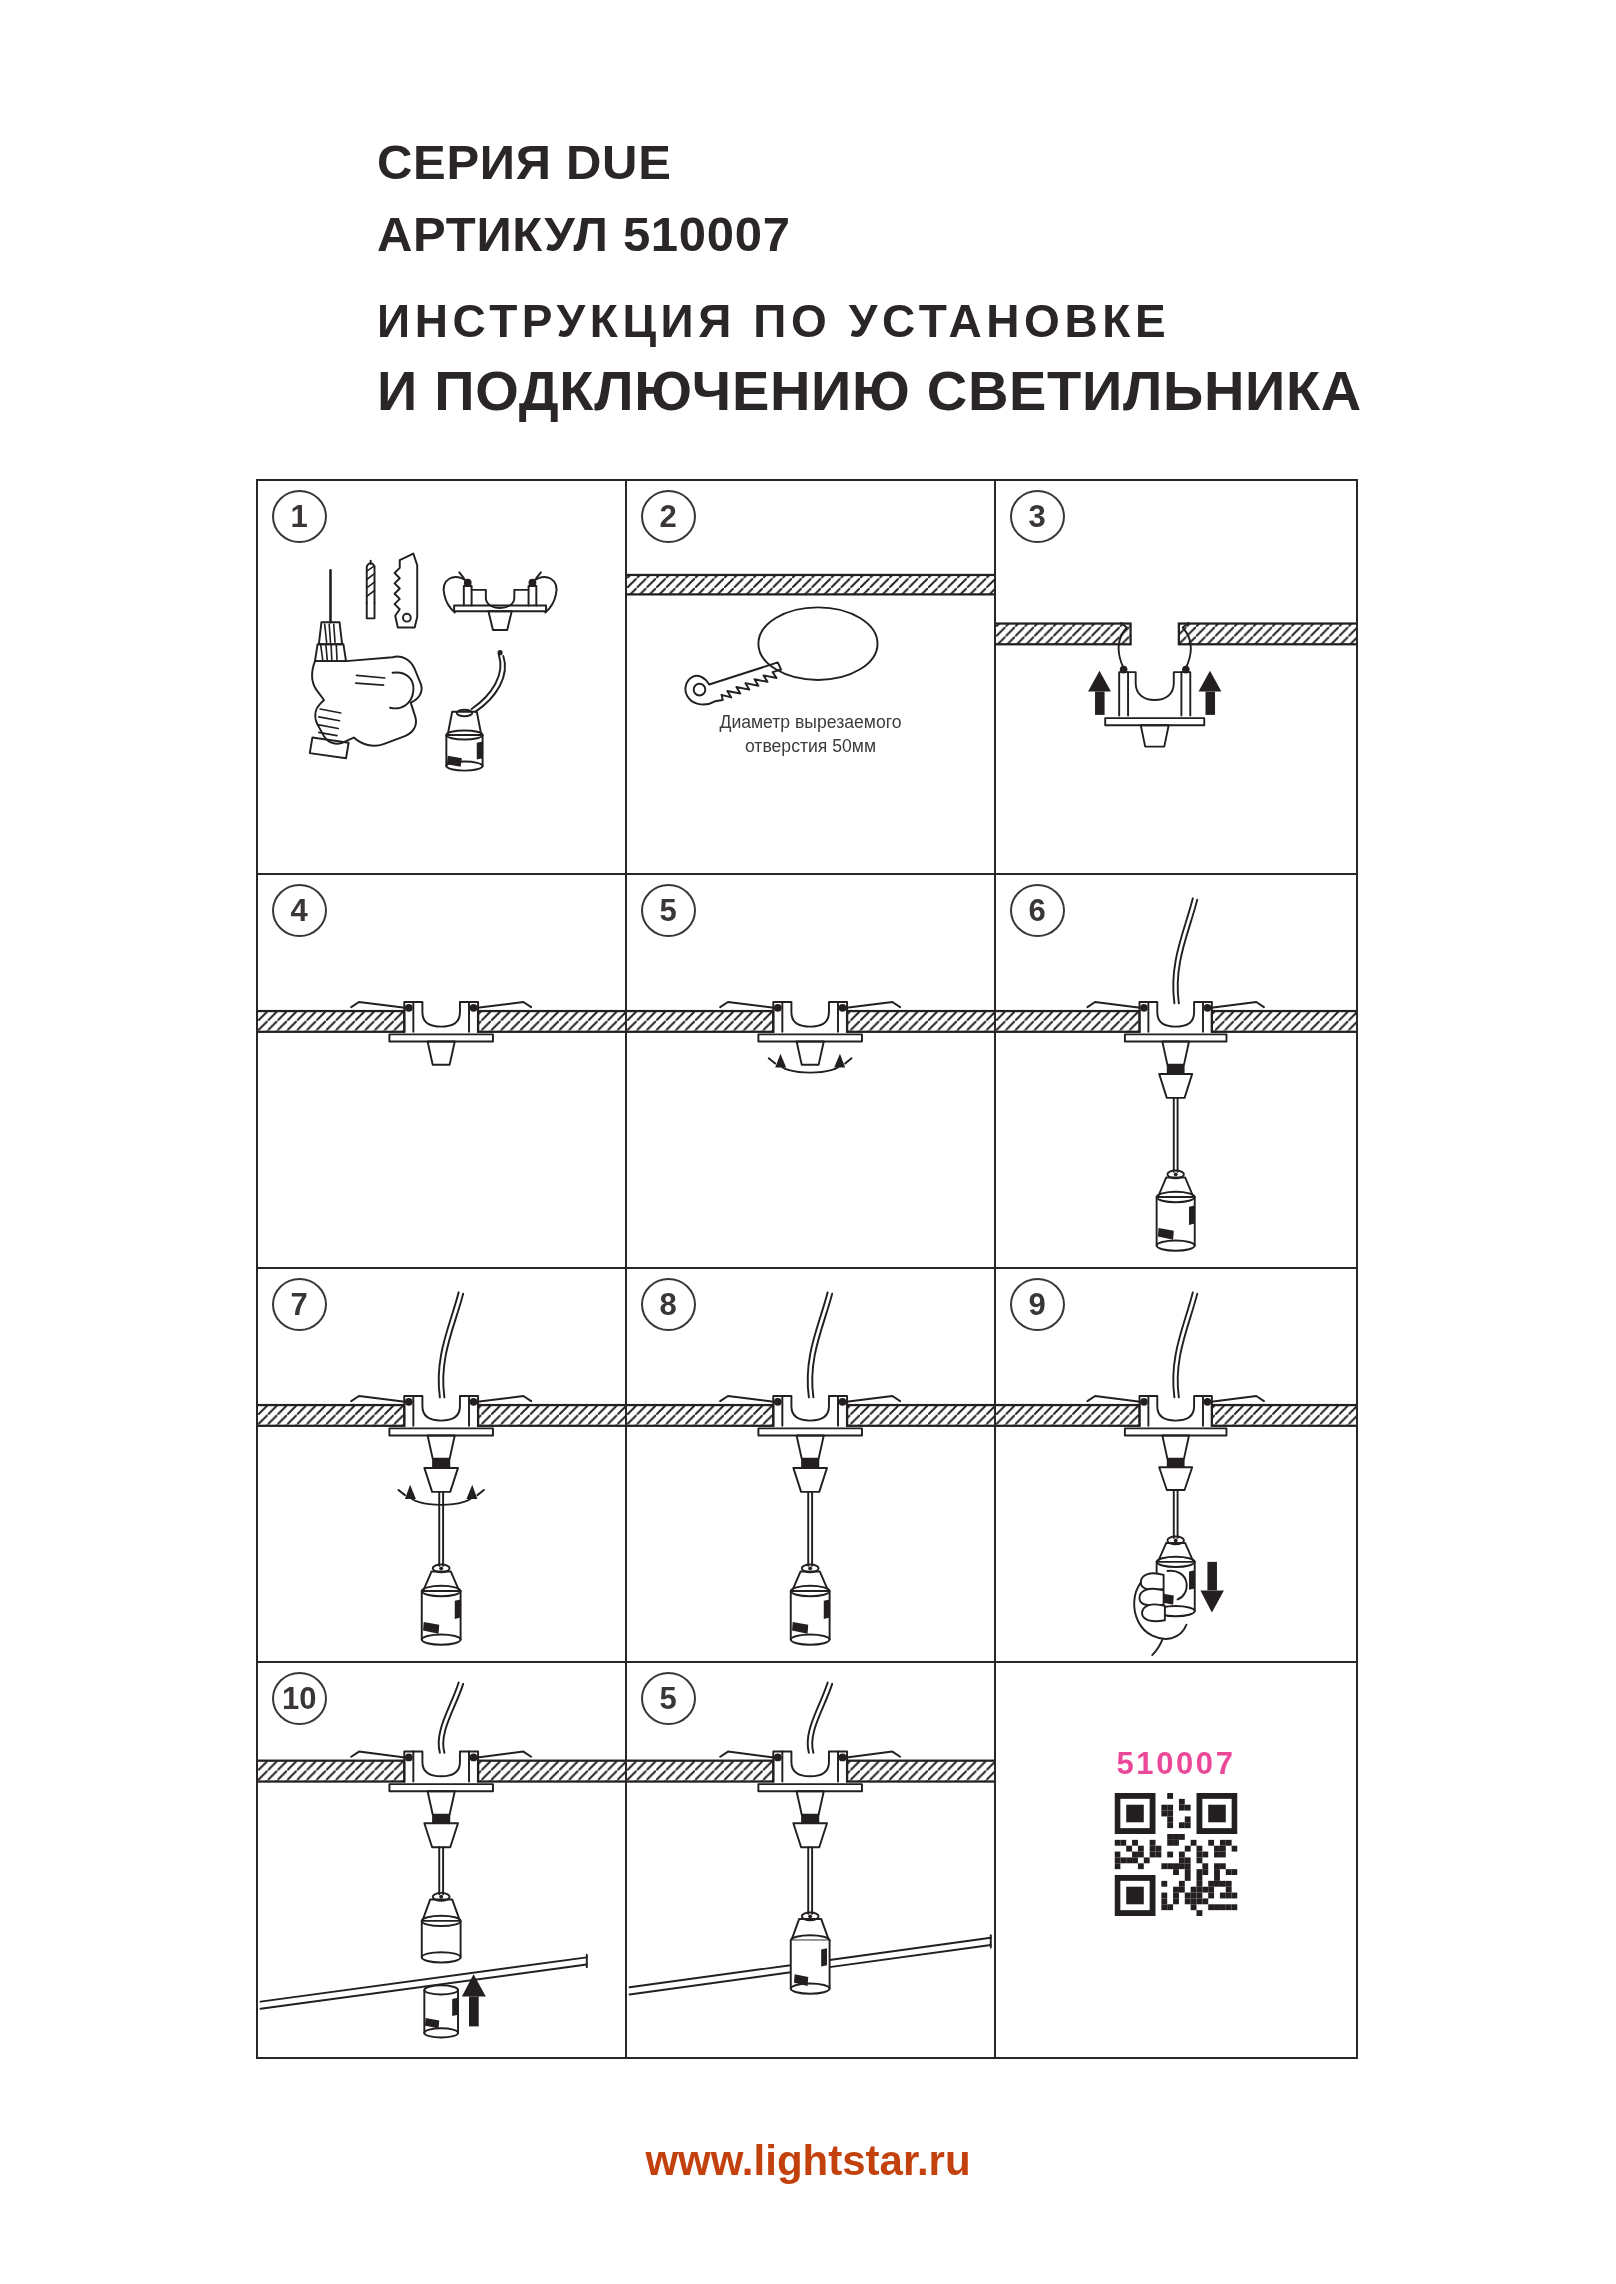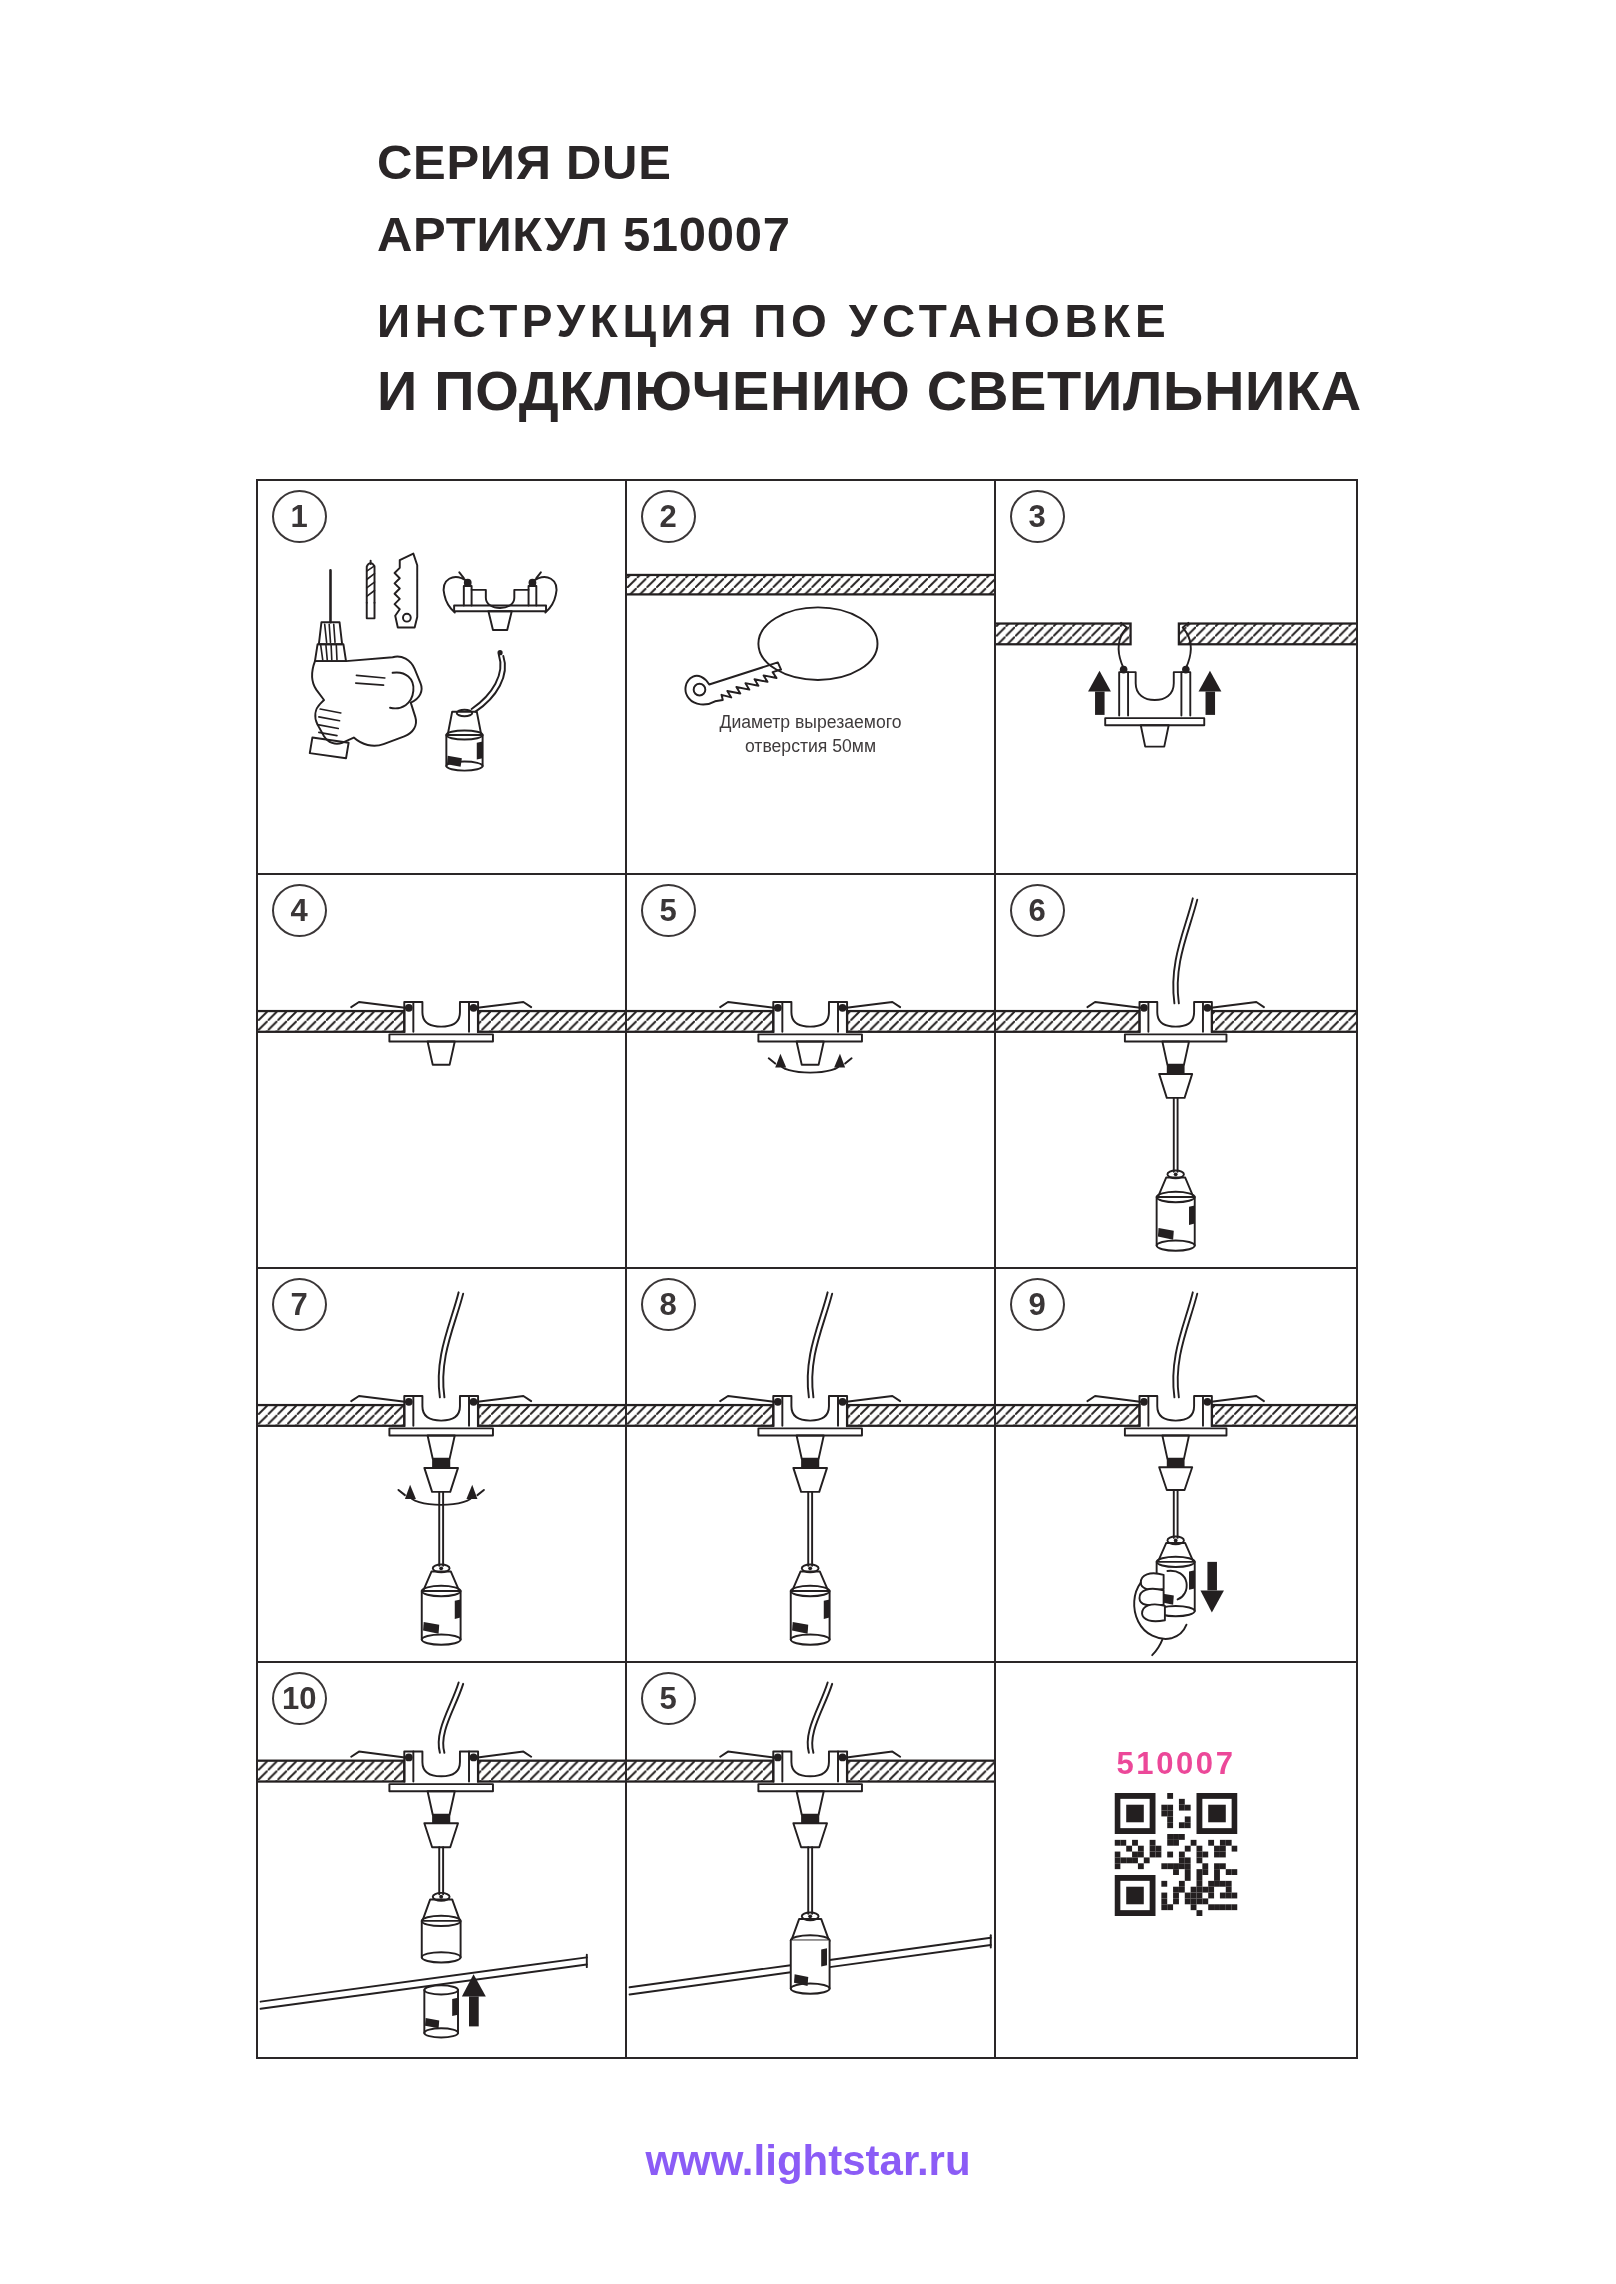--- a/index.html
+++ b/index.html
@@ -36,21 +36,21 @@
   .fl{fill:#231f20;stroke:none;}
   .whl{stroke:#231f20;stroke-width:3;fill:#ffffff;stroke-linejoin:round;}
   .hatchrect{fill:url(#hatch);stroke:#231f20;stroke-width:3.5;}
   .cap{position:absolute;left:0;right:0;top:229px;text-align:center;font-size:17.6px;
        line-height:24px;color:#3f3b3c;z-index:2;}
   .qr-article{position:absolute;left:0;right:0;top:83px;text-align:center;font-size:31px;
               font-weight:bold;letter-spacing:2.6px;color:#ec4899;}
   .qrbox{position:absolute;left:50%;top:130px;transform:translateX(-50%);}
   
   .footer{position:absolute;left:0;width:100%;top:2137px;text-align:center;
-          font-weight:bold;font-size:42px;color:#8b5cf6;letter-spacing:0px;}
+          font-weight:bold;font-size:42px;color:#c2410c;letter-spacing:0px;}
 </style>
 </head>
 <body>
 
 <div class="page">
 
   <svg width="0" height="0" style="position:absolute" aria-hidden="true">
     <defs>
       <pattern id="hatch" patternUnits="userSpaceOnUse" width="15" height="15">
         <path d="M-4,19 L19,-4" stroke="#231f20" stroke-width="3"></path>

